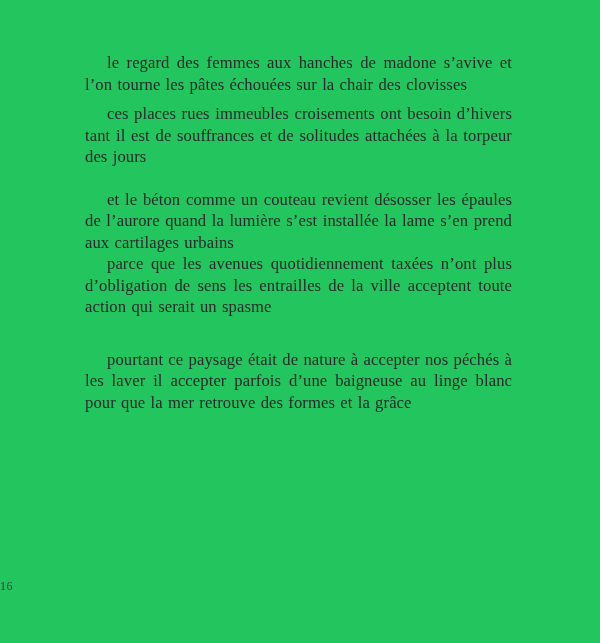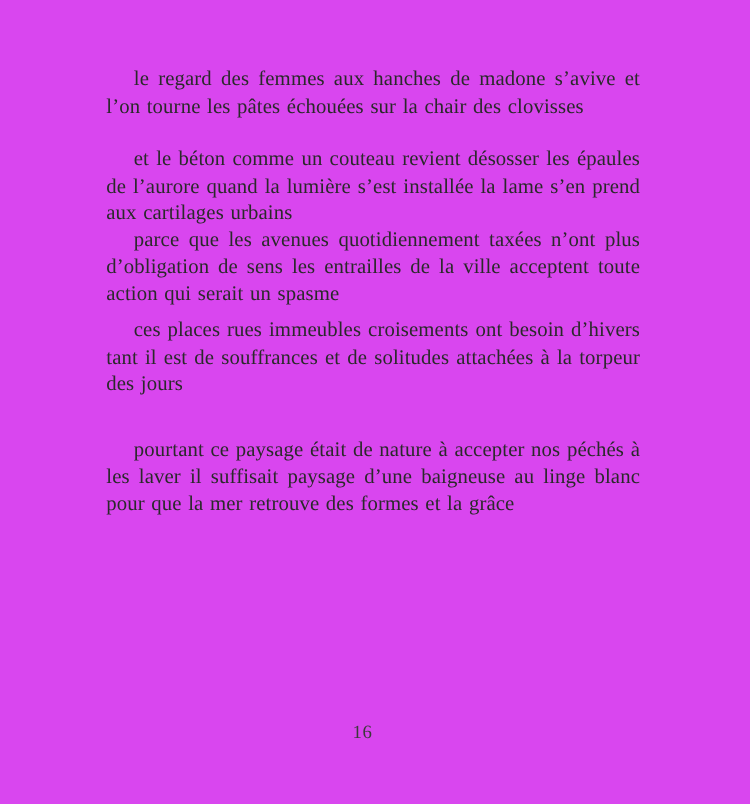--- a/index.html
+++ b/index.html
@@ -11,21 +11,21 @@
     width: 600px;
     height: 643px;
     background: #ffffff;
     overflow: hidden;
     position: relative;
     font-family: "Liberation Serif", serif;
   }
   .page {
     position: absolute;
     inset: 0;
-    background: #d946ef;
+    background: #22c55e;
     text-decoration: underline;
   }
   .text-block {
     position: absolute;
     left: 85px;
     top: 52px;
     width: 427px;
   }
   .stanza {
     margin: 0;
@@ -45,50 +45,50 @@
   }
   .st2 { margin-top: 35px; }
   .st3 { margin-top: 21px; }
   .st4 { margin-top: 8px;  }
   .st5 { margin-top: 31px; }
   .page-number {
     position: absolute;
     left: 0;
     top: 576px;
     width: 580px;
-    text-align: center;
+    text-align: left;
     font-family: "Liberation Serif", serif;
-    font-size: 15px;
+    font-size: 12px;
     line-height: 20px;
     color: #3a3a3a;
     letter-spacing: 0.5px;
   }
 </style>
 </head>
 <body>
 
 <div class="page">
 
   <main class="text-block">
 
     <section class="stanza st1">
       <p class="para">le regard des femmes aux hanches de madone s’avive et l’on tourne les pâtes échouées sur la chair des clovisses</p>
     </section>
 
 
+    <section class="stanza st4">
+      <p class="para">ces places rues immeubles croisements ont besoin d’hivers tant il est de souffrances et de solitudes attachées à la torpeur des jours</p>
+    </section>
+
     <section class="stanza st3">
       <p class="para">et le béton comme un couteau revient désosser les épaules de l’aurore quand la lumière s’est installée la lame s’en prend aux cartilages urbains</p>
       <p class="para">parce que les avenues quotidiennement taxées n’ont plus d’obligation de sens les entrailles de la ville acceptent toute action qui serait un spasme</p>
     </section>
 
-    <section class="stanza st4">
-      <p class="para">ces places rues immeubles croisements ont besoin d’hivers tant il est de souffrances et de solitudes attachées à la torpeur des jours</p>
-    </section>
-
     <section class="stanza st5">
-      <p class="para">pourtant ce paysage était de nature à accepter nos péchés à les laver il suffisait paysage d’une baigneuse au linge blanc pour que la mer retrouve des formes et la grâce</p>
+      <p class="para">pourtant ce paysage était de nature à accepter nos péchés à les laver il accepter parfois d’une baigneuse au linge blanc pour que la mer retrouve des formes et la grâce</p>
     </section>
 
   </main>
 
   <footer class="page-number">16</footer>
 
 </div>
 
 </body></html>

